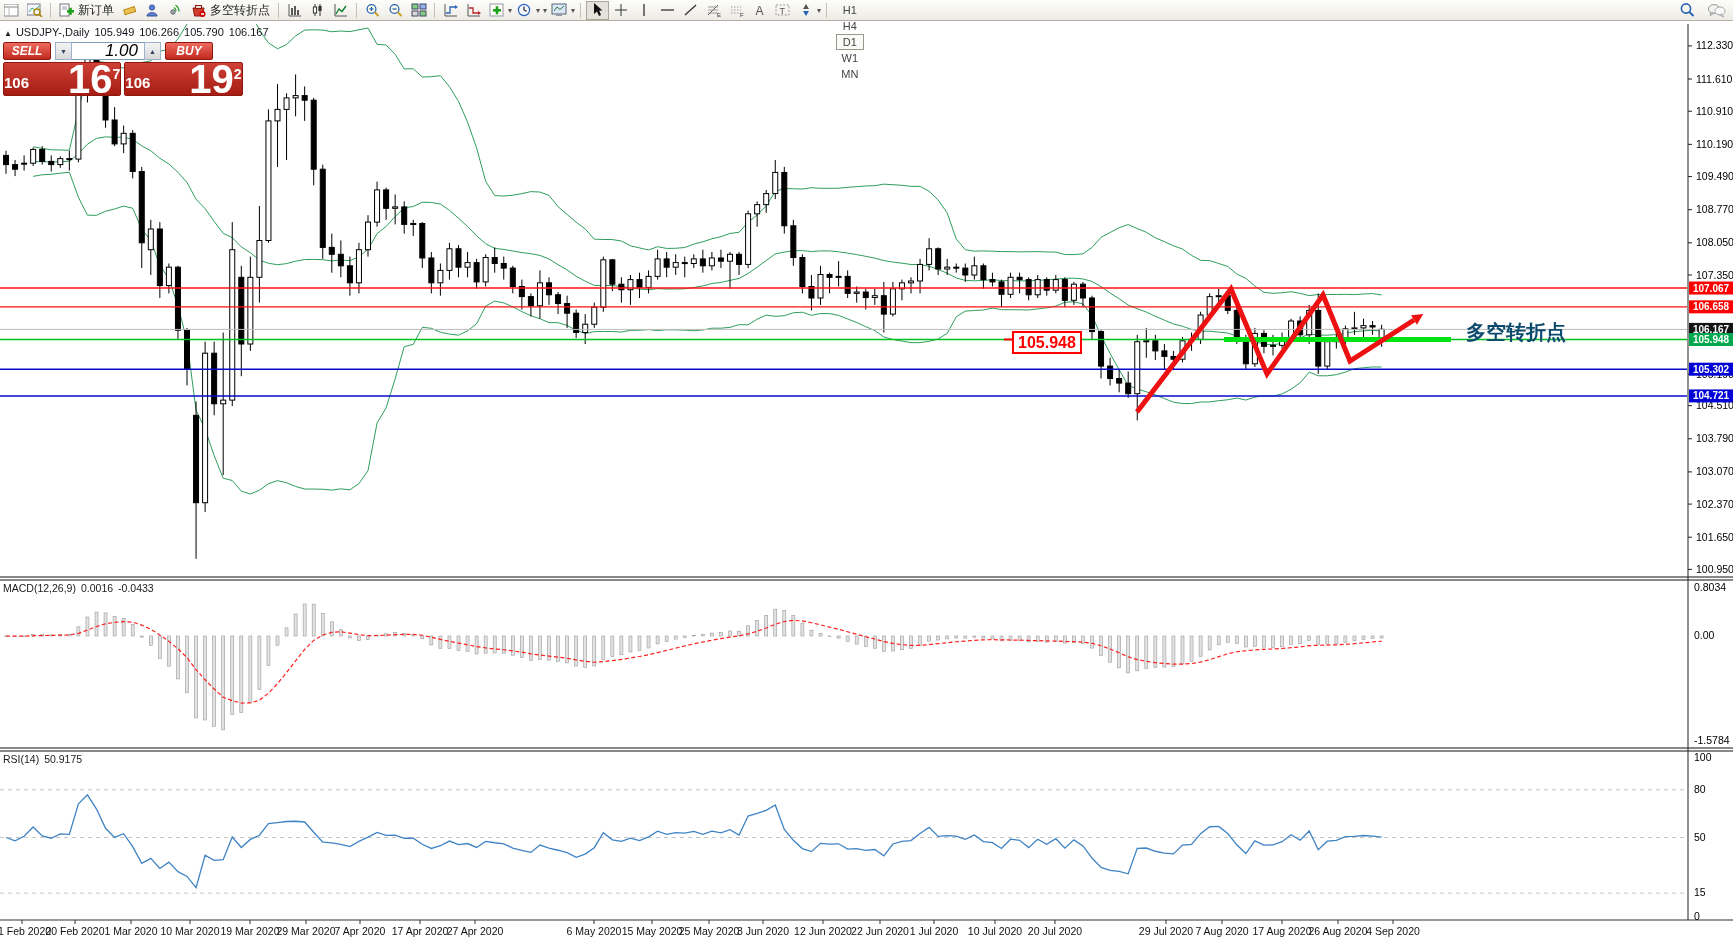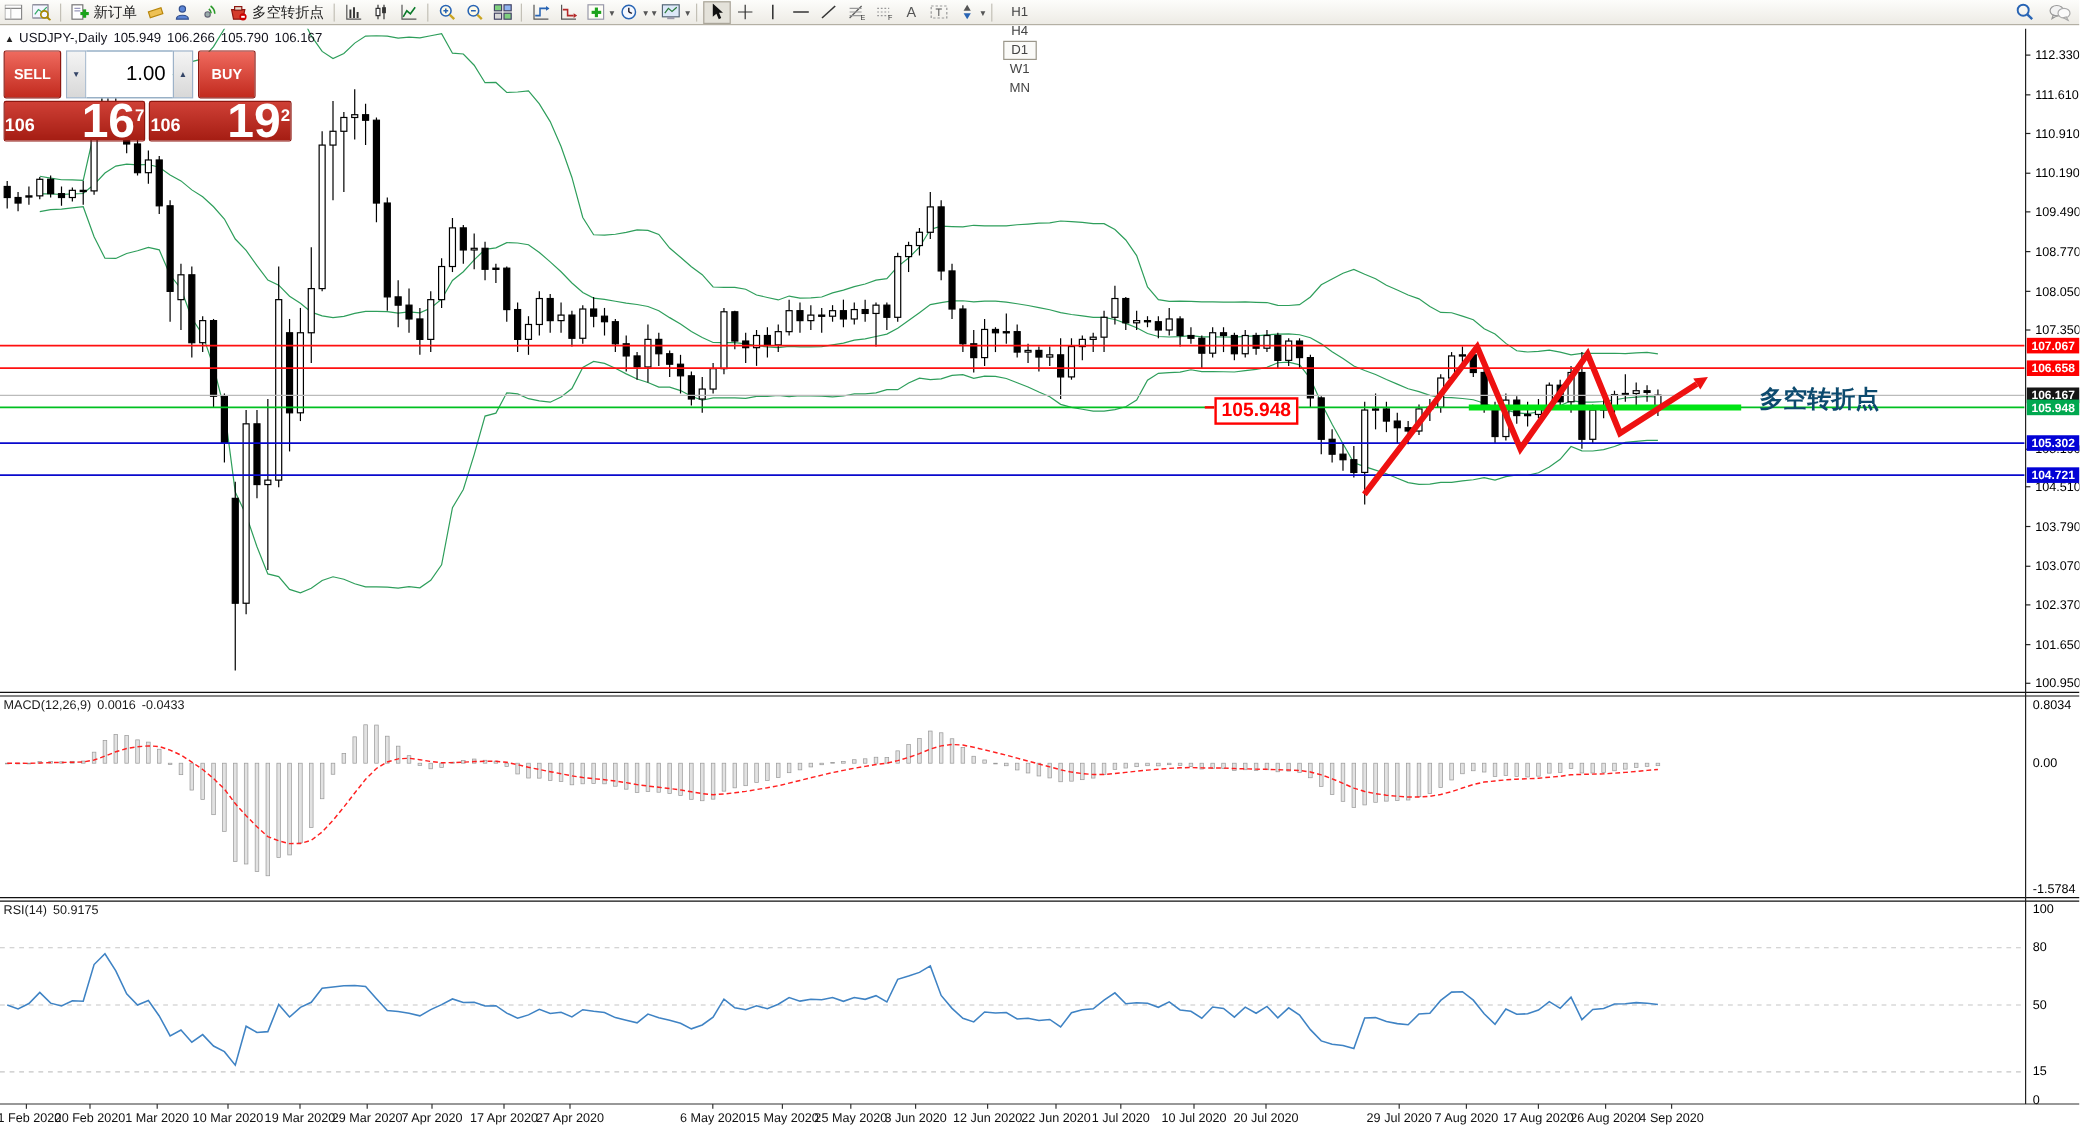--- a/index.html
+++ b/index.html
@@ -18,21 +18,21 @@
   .tf{font-size:11px;color:#444;padding:1px 6px;border:1px solid transparent;flex:0 0 auto;}
   .tf.active{background:#fafaf8;border:1px solid #9a968a;}
   .tb-right{margin-left:auto;display:flex;align-items:center;margin-right:6px;}
   .tbi.pressed{background:#e4e2da;border:1px solid #aaa69a;}
   
   #symline{position:absolute;left:4px;top:26px;z-index:20;font-size:11px;color:#14141e;white-space:nowrap;}
   #symline .mk{font-size:8px;margin-right:4px;color:#222;}
   #symline span.v{margin-left:5px;}
   
   #ocp{position:absolute;left:3px;top:42px;width:210px;z-index:20;}
-  .ocr1{display:flex;height:40px;}
+  .ocr1{display:flex;height:18px;font-style:italic;}
   .ocbtn{width:46px;background:linear-gradient(#ef6a5e,#c22a1e);border:1px solid #8e1710;color:#fff;
     font-weight:bold;font-size:12px;display:flex;align-items:center;justify-content:center;border-radius:2px;}
   .spin{width:15px;background:linear-gradient(#f4f4f4,#d8d8d8);border:1px solid #9db2c8;color:#346;
     font-size:7px;display:flex;align-items:center;justify-content:center;}
   .vol{flex:1;background:#fff;border-top:1px solid #7f9db9;border-bottom:1px solid #7f9db9;
     font-size:17px;color:#000;display:flex;align-items:center;justify-content:flex-end;padding-right:6px;}
   .ocr2{display:flex;margin-top:2px;height:34px;gap:3px;}
   .pbox{flex:1;background:linear-gradient(#cf4036,#a51d13);border:1px solid #8e1710;color:#fff;
     display:flex;align-items:flex-end;justify-content:center;padding-bottom:1px;border-radius:2px;}
   .pbox .sm{font-size:15px;font-weight:bold;margin-right:3px;margin-bottom:3px;}

